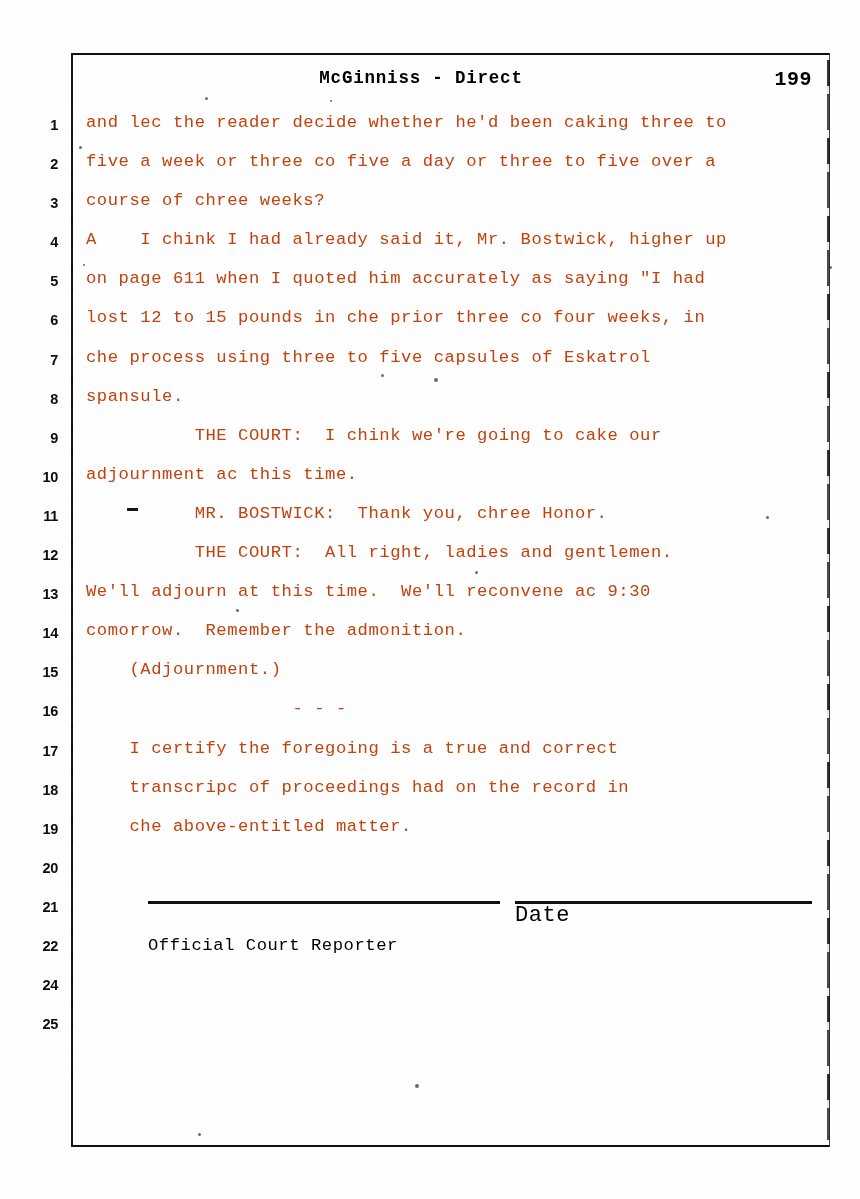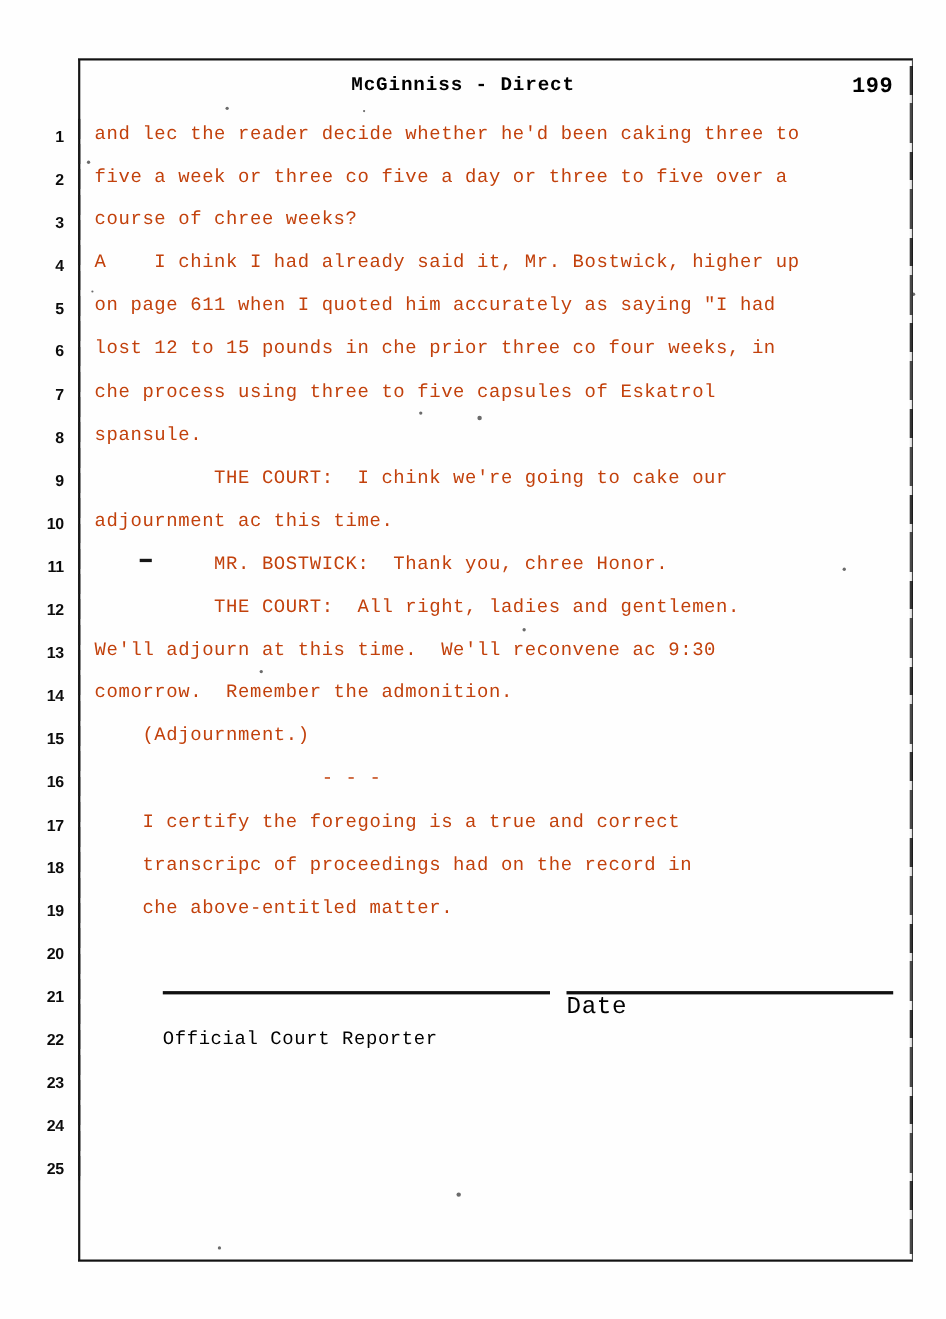--- a/index.html
+++ b/index.html
@@ -288,24 +288,20 @@
       </div>
       <div class="tline">
         <div class="lineno">21</div>
         <div class="ltext"></div>
       </div>
       <div class="tline">
         <div class="lineno">22</div>
         <div class="ltext"></div>
       </div>
       <div class="tline">
-        <div class="lineno">23</div>
-        <div class="ltext"></div>
-      </div>
-      <div class="tline">
         <div class="lineno">24</div>
         <div class="ltext"></div>
       </div>
       <div class="tline">
         <div class="lineno">25</div>
         <div class="ltext"></div>
       </div>
     </div>
 
   <div id="sig-block">

